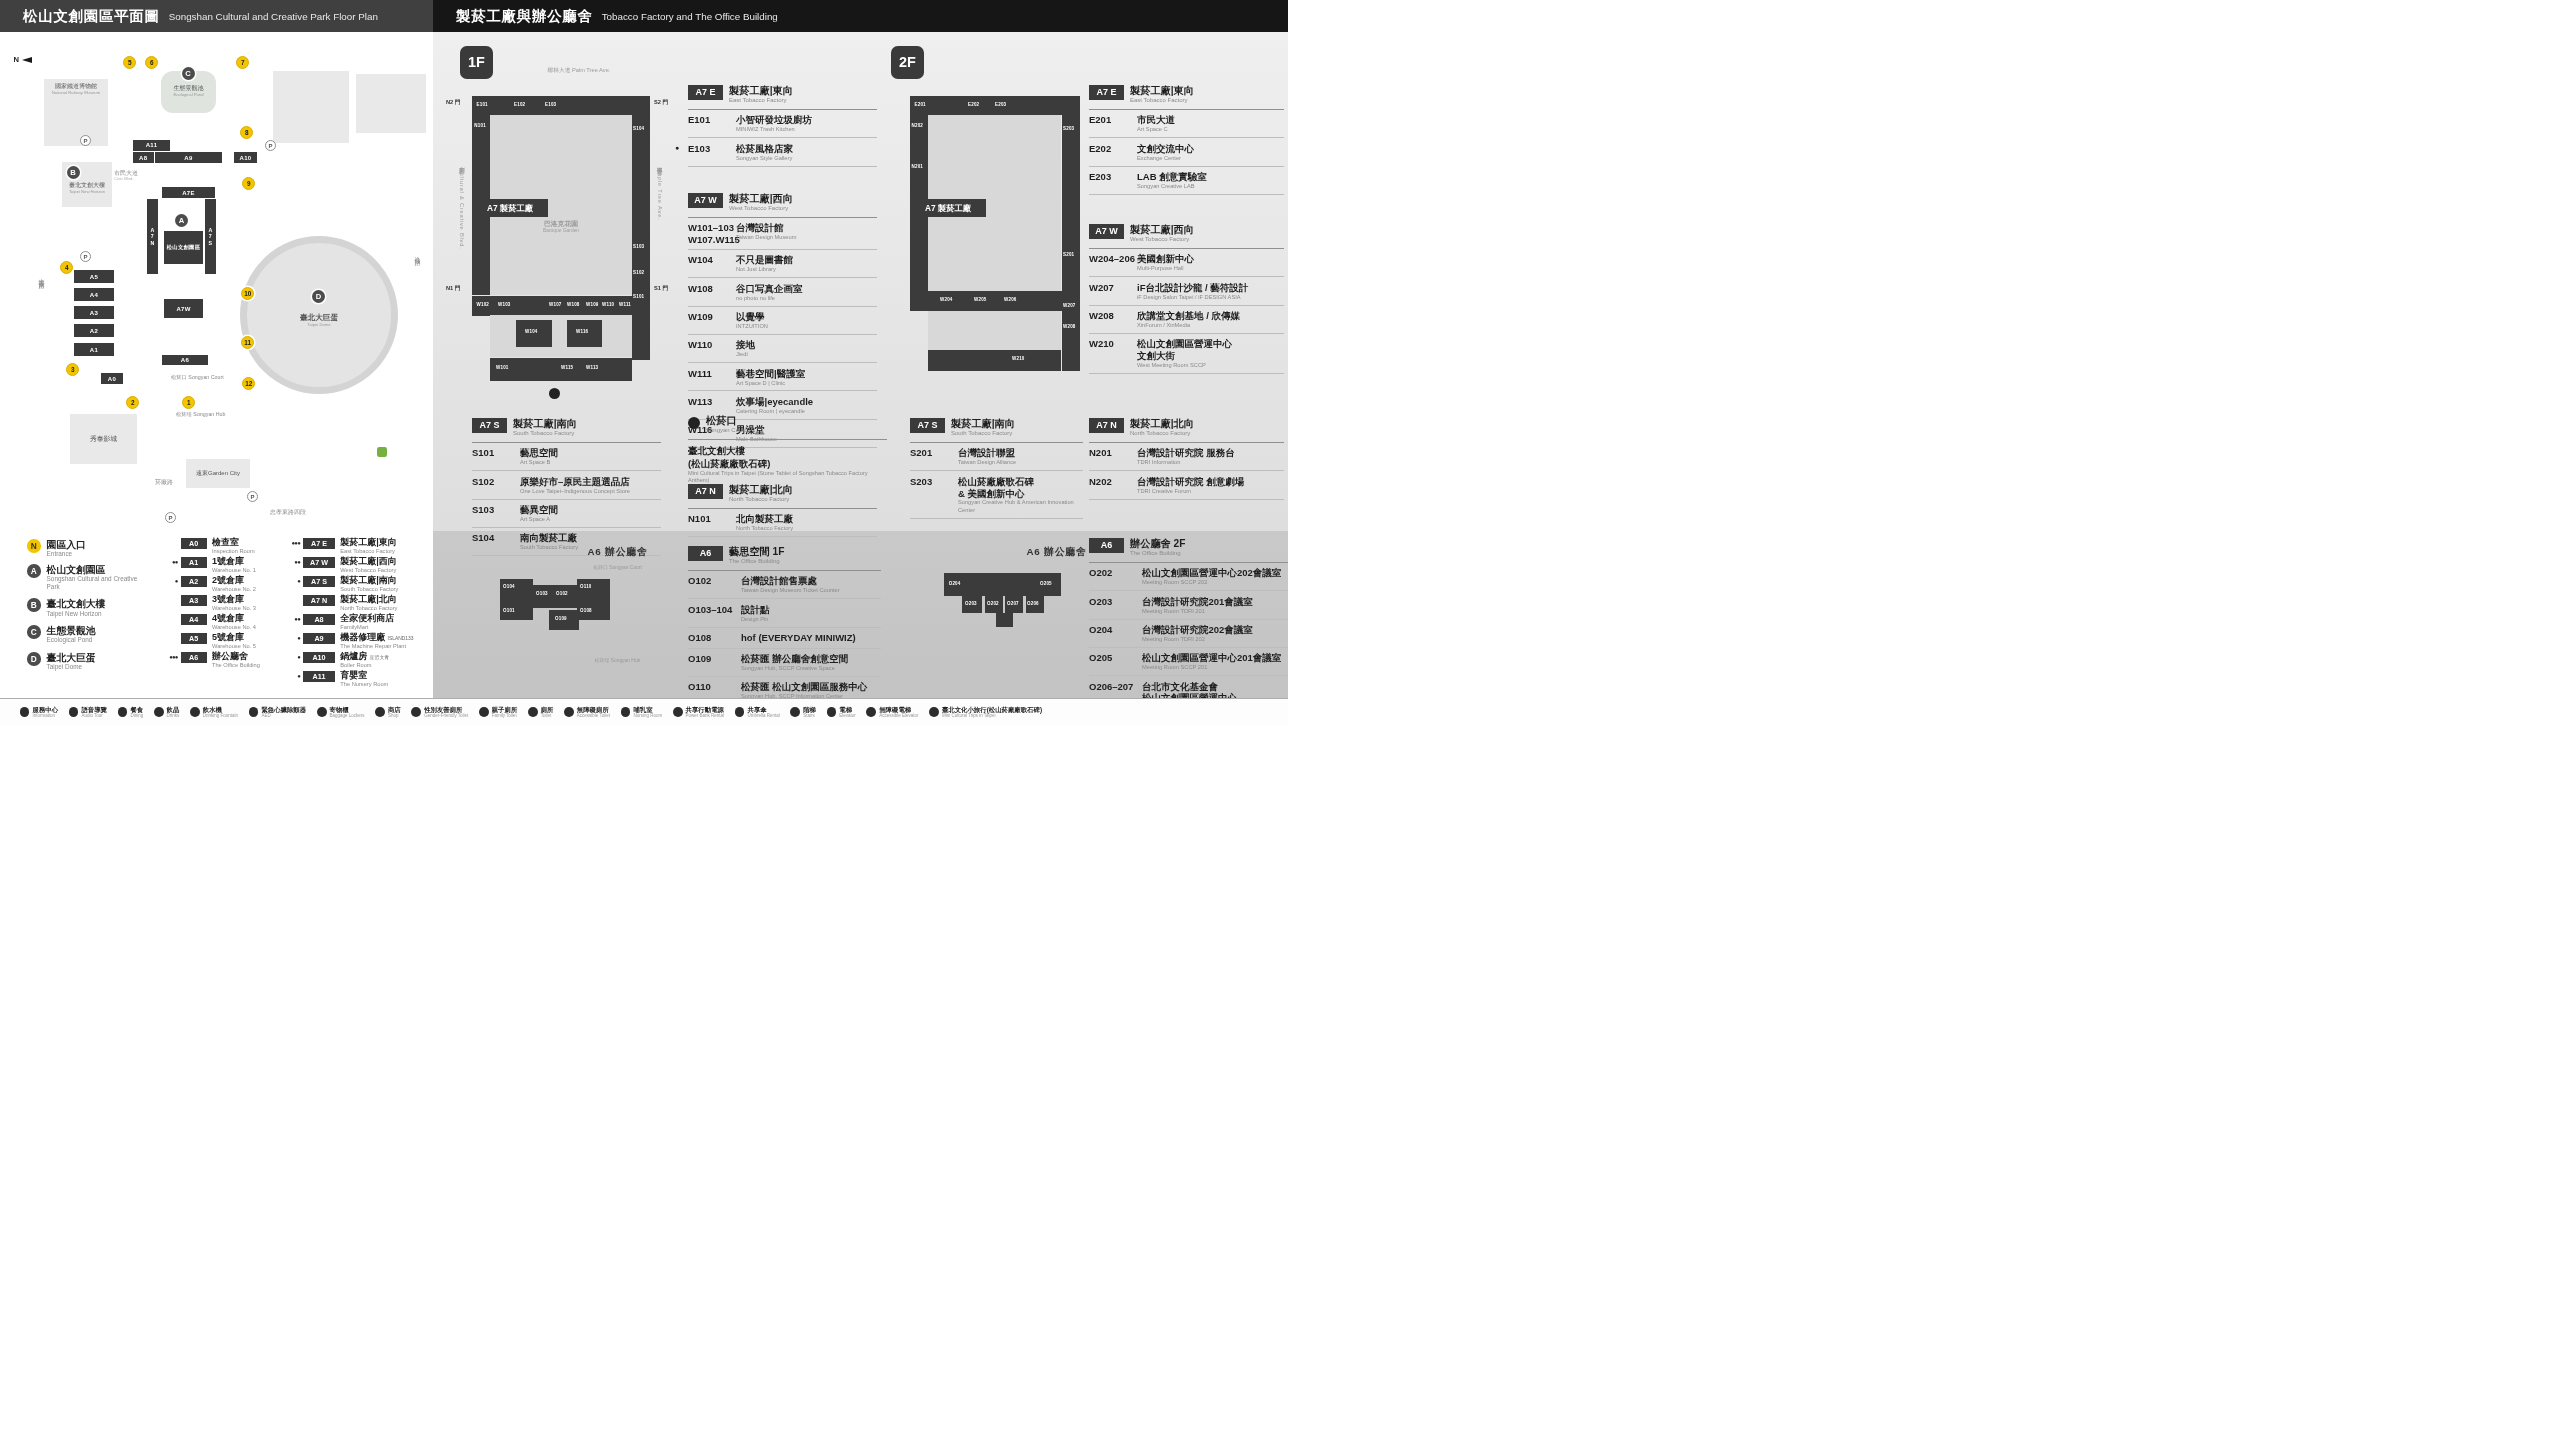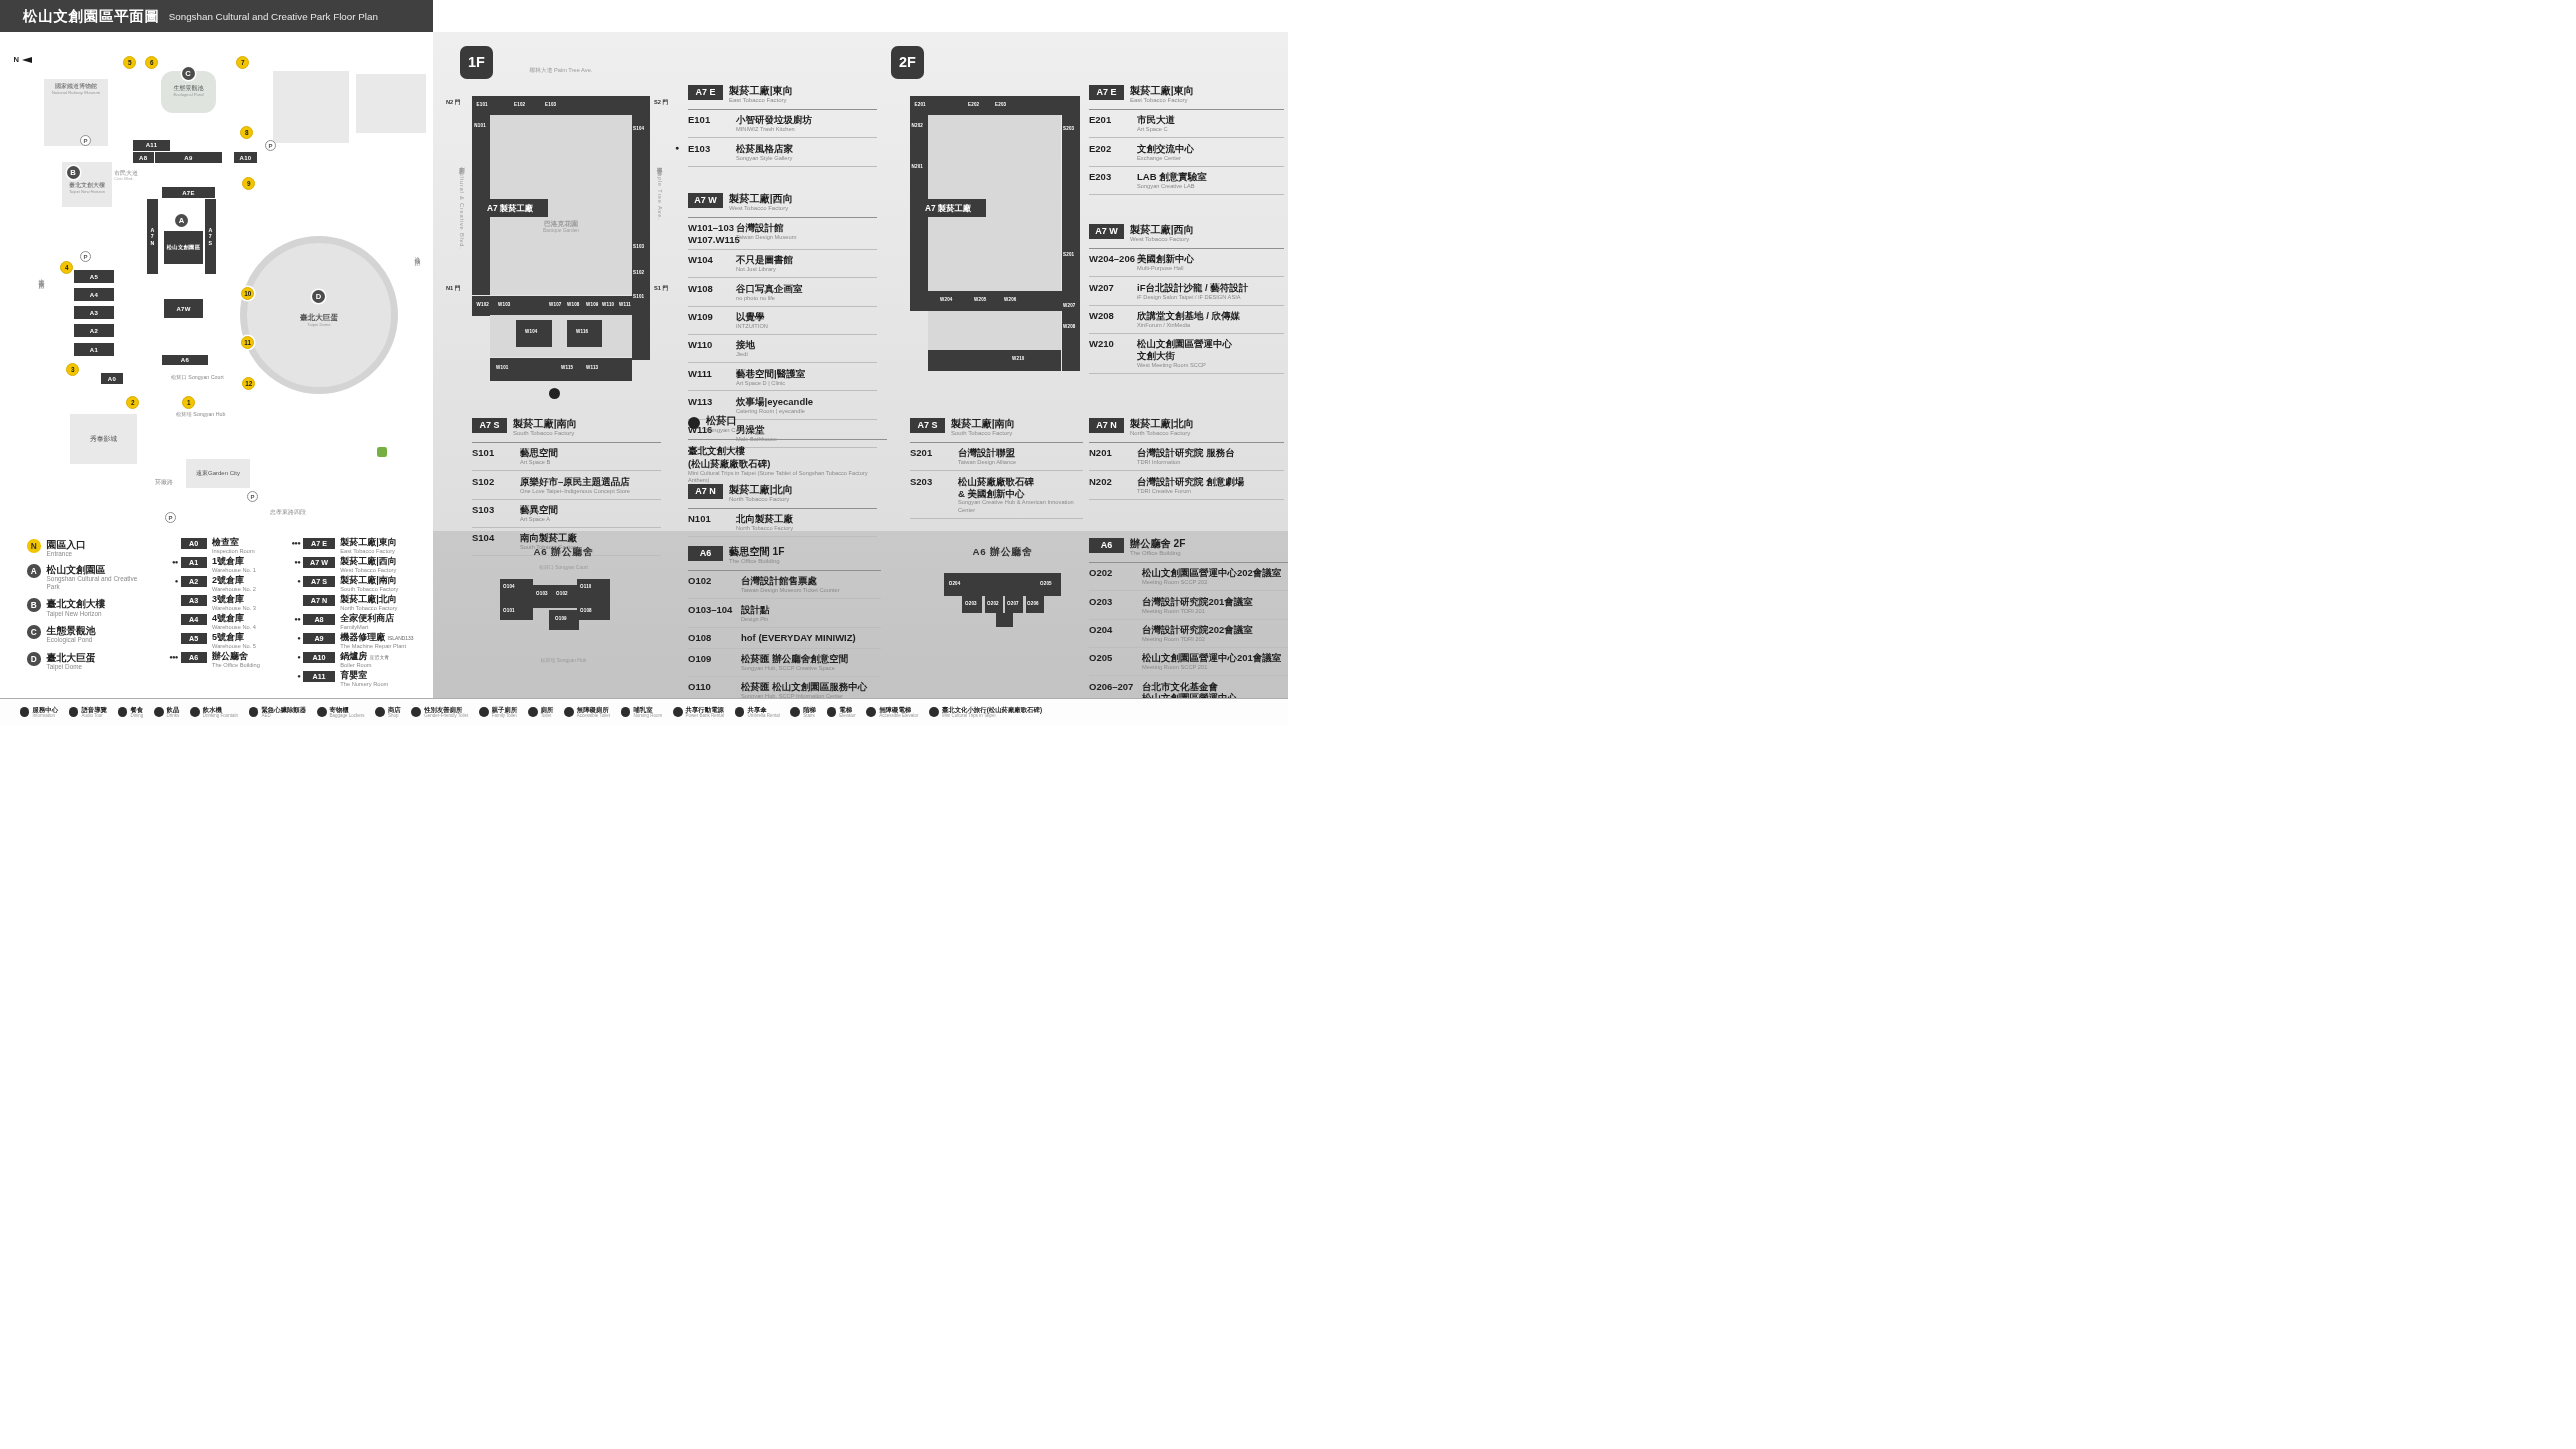--- a/index.html
+++ b/index.html
@@ -42,21 +42,21 @@
   .sm-badge{background:#3a3a3a;color:#fff;font-weight:700;font-size:7.2px;min-width:23px;height:11.4px;display:flex;align-items:center;justify-content:center;flex:none;margin-right:5.3px;padding:0 1.5px;}
   .sm-texts{display:flex;flex-direction:column;line-height:1.08;}
   .sm-zhline{display:flex;align-items:baseline;}
   .sm-zh{font-size:9px;font-weight:700;color:#222;white-space:nowrap;}
   .sm-note{font-size:4.9px;color:#666;margin-left:2.3px;white-space:nowrap;}
   .sm-en{font-size:5.7px;color:#8a8a8a;white-space:nowrap;}
   
   #right-body{background:linear-gradient(180deg,#efefef 0%,#dedede 74.9%,#c9c9c9 75%,#c3c3c3 100%);}
   .f-badge{position:absolute;width:33px;height:33px;background:#3a3a3a;color:#fff;font-size:14.4px;font-weight:700;display:flex;align-items:center;justify-content:center;border-radius:6.8px;}
   
-  .plan{position:absolute;}
+  .plan{position:absolute;padding-left:36px;}
   .dkx{position:absolute;background:#3b3b3b;}
   .ltx{position:absolute;background:#d8d8d8;}
   .pr{position:absolute;color:#fff;font-size:4.5px;font-weight:700;letter-spacing:0.2px;white-space:nowrap;}
   .plan-street{position:absolute;font-size:5.7px;color:#9a9a9a;white-space:nowrap;}
   .plan-street.v{writing-mode:vertical-rl;letter-spacing:0.8px;}
   .gate{position:absolute;font-size:5.7px;font-weight:700;color:#333;white-space:nowrap;}
   .a7band{position:absolute;background:#3b3b3b;color:#fff;font-size:8.3px;font-weight:700;display:flex;align-items:center;justify-content:center;white-space:nowrap;}
   .garden{position:absolute;text-align:center;color:#9e9e9e;line-height:1.25;}
   .garden .zh{font-size:6.8px;font-weight:700;display:block;}
   .garden .en{font-size:4.9px;display:block;}
@@ -90,20 +90,24 @@
 </style>
 </head>
 <body>
 
 <div id="app">
 
   <div class="abs panel-hdr left-hdr" style="left:0;top:0;width:433px;height:32px;">
     <span class="hdr-zh">松山文創園區平面圖</span>
     <span class="hdr-en">Songshan Cultural and Creative Park Floor Plan</span>
   </div>
+  <div class="abs panel-hdr right-hdr" style="left:433px;top:0;width:855px;height:32px;">
+    <span class="hdr-zh">製菸工廠與辦公廳舍</span>
+    <span class="hdr-en">Tobacco Factory and The Office Building</span>
+  </div>
 
   <div id="map" class="abs" style="left:0;top:32px;width:433px;height:500px;">
     <div class="north-wrap" style="left:13.6px;top:23px;">
       <span>N</span>
         <span class="north-arrow"></span>
     </div>
 
     <div class="gblock" style="left:44px;top:47px;width:64px;height:67px;">
       <div class="glabel" style="padding-top:3.8px;">
         <span>國家鐵道博物館</span>

